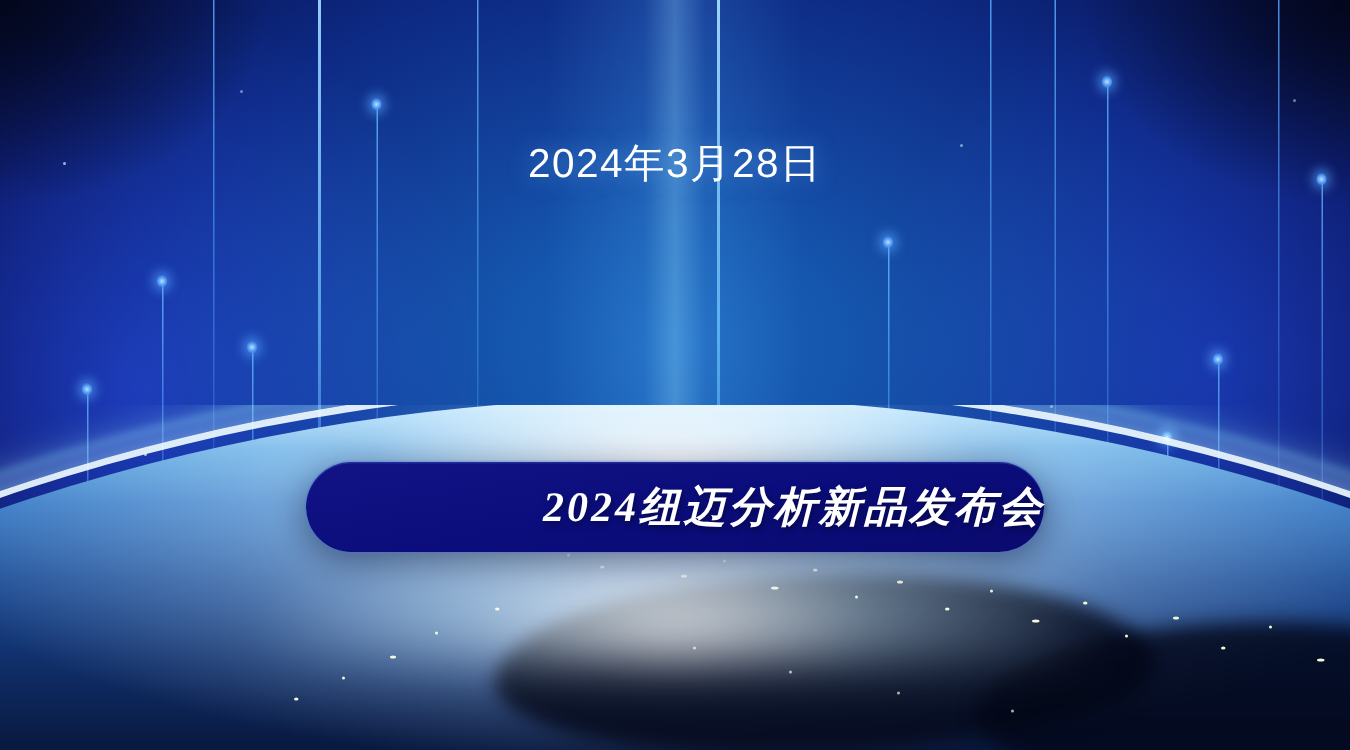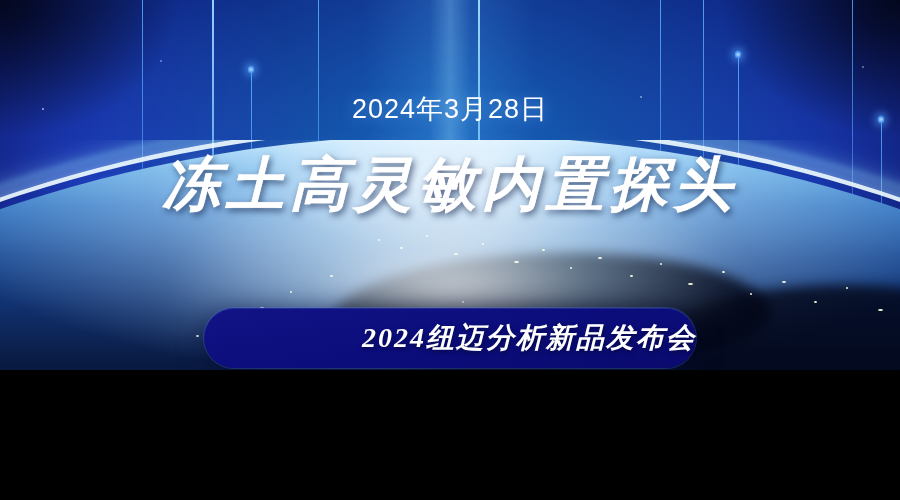--- a/index.html
+++ b/index.html
@@ -8,21 +8,21 @@
     padding: 0;
     background: #000;
   }
   body {
     font-family: "Liberation Sans", "DejaVu Sans", sans-serif;
   }
 
   .banner {
     position: relative;
     width: 900px;
-    height: 370px;
+    height: 500px;
     overflow: hidden;
     background: #050a28;
     user-select: none;
   }
 
   
   .bg-base {
     position: absolute;
     inset: 0;
     background:
@@ -351,20 +351,19 @@
       <div class="city-light" style="left:1344px; top:208px; width:2px; height:2px; opacity:.7;"></div>
     </div>
     <div class="earth-rim"></div>
     <div class="earth-rim-cyan"></div>
     <div class="earth-halo"></div>
     <div class="earth-sunglow"></div>
   </div>
 
   <div class="content">
     <div class="event-date">2024年3月28日</div>
-    <h1 class="main-title">冻土高灵敏内置探头</h1>
   </div>
 
   <div class="subtitle-pill">
     <span class="subtitle-text">2024纽迈分析新品发布会</span>
   </div>
 
 </div>
 
 </body></html>

